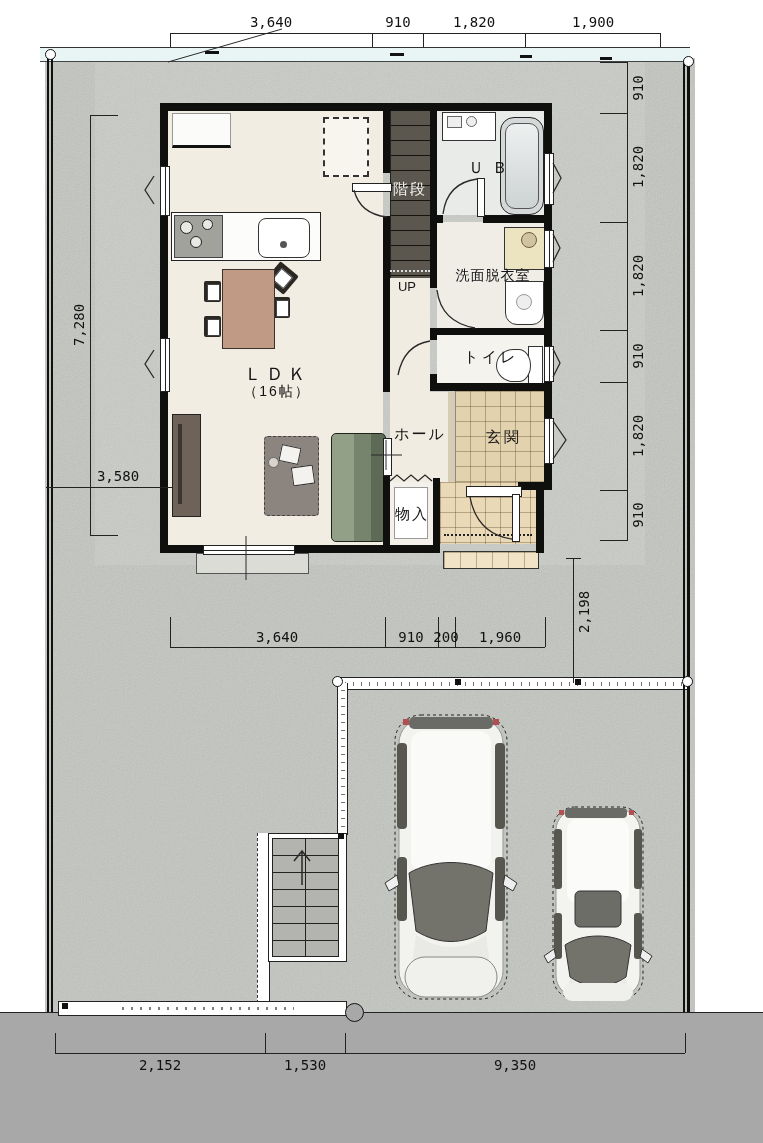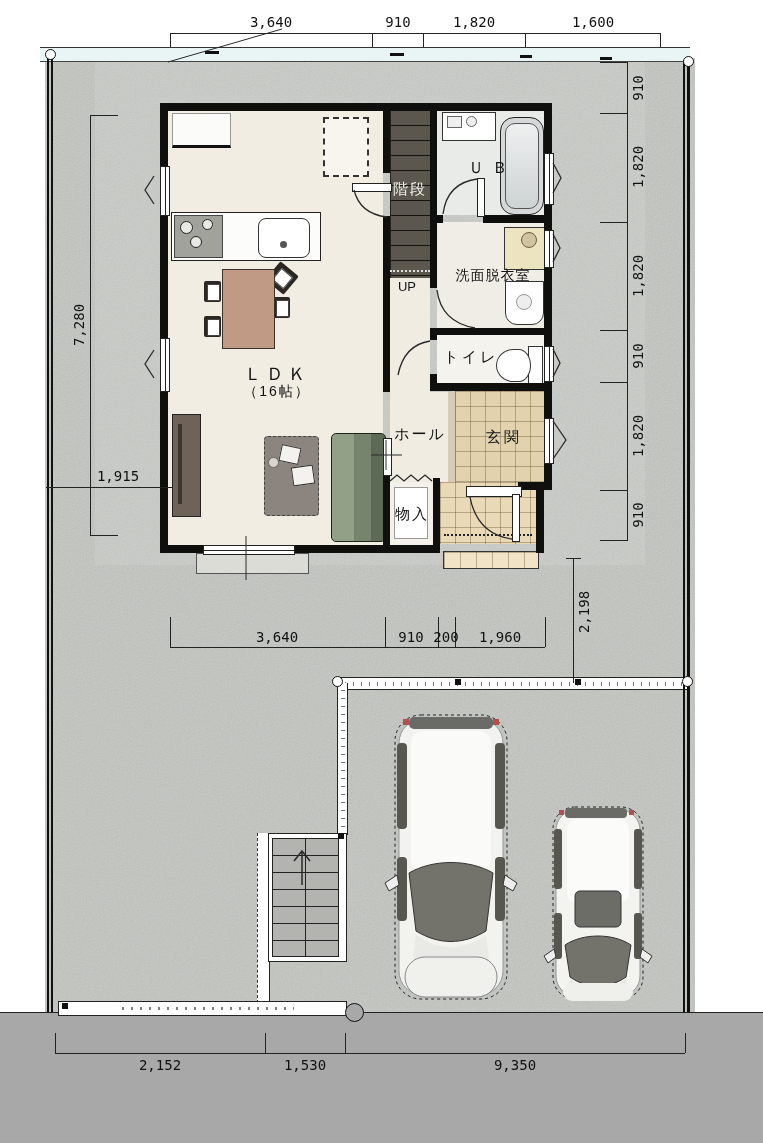--- a/index.html
+++ b/index.html
@@ -219,35 +219,35 @@
     <path d="M11 148 L1 155 L5 162 L13 156 Z" fill="#eee" stroke="#333"></path>
     <path d="M99 148 L109 155 L105 162 L97 156 Z" fill="#eee" stroke="#333"></path>
   </svg>
 
   <div class="jp" style="left:227px;top:362px;width:100px;font-size:18px;letter-spacing:4px;">ＬＤＫ</div>
   <div class="jp" style="left:227px;top:383px;width:100px;font-size:14px;">（16帖）</div>
   <div class="jp" style="left:385px;top:180px;width:50px;color:#f2f2ee;">階段</div>
   <div class="jp" style="left:391px;top:279px;width:32px;font-size:13px;letter-spacing:0;text-align:center;">UP</div>
   <div class="jp" style="left:462px;top:158px;width:60px;font-size:16px;letter-spacing:8px;">ＵＢ</div>
   <div class="jp" style="left:443px;top:267px;width:100px;font-size:14px;letter-spacing:1px;">洗面脱衣室</div>
-  <div class="jp" style="left:431px;top:348px;width:80px;letter-spacing:3px;">トイレ</div>
+  <div class="jp" style="left:451px;top:348px;width:80px;letter-spacing:3px;">トイレ</div>
   <div class="jp" style="left:380px;top:425px;width:80px;letter-spacing:2px;">ホール</div>
   <div class="jp" style="left:469px;top:428px;width:70px;letter-spacing:3px;">玄関</div>
   <div class="jp" style="left:377px;top:505px;width:70px;letter-spacing:2px;">物入</div>
 
   <div class="dline" style="left:170px;top:33px;width:490px;height:1px;"></div>
   <div class="dline" style="left:170px;top:33px;width:1px;height:14px;"></div>
   <div class="dline" style="left:372px;top:33px;width:1px;height:14px;"></div>
   <div class="dline" style="left:423px;top:33px;width:1px;height:14px;"></div>
   <div class="dline" style="left:525px;top:33px;width:1px;height:14px;"></div>
   <div class="dline" style="left:660px;top:33px;width:1px;height:14px;"></div>
   <div class="dim" style="left:231px;top:14px;width:80px;">3,640</div>
   <div class="dim" style="left:373px;top:14px;width:50px;">910</div>
   <div class="dim" style="left:434px;top:14px;width:80px;">1,820</div>
-  <div class="dim" style="left:553px;top:14px;width:80px;">1,600</div>
+  <div class="dim" style="left:553px;top:14px;width:80px;">1,900</div>
 
   <div class="dline" style="left:627px;top:62px;width:1px;height:478px;"></div>
   <div class="dline" style="left:600px;top:62px;width:28px;height:1px;"></div>
   <div class="dline" style="left:600px;top:113px;width:28px;height:1px;"></div>
   <div class="dline" style="left:600px;top:222px;width:28px;height:1px;"></div>
   <div class="dline" style="left:600px;top:330px;width:28px;height:1px;"></div>
   <div class="dline" style="left:600px;top:382px;width:28px;height:1px;"></div>
   <div class="dline" style="left:600px;top:490px;width:28px;height:1px;"></div>
   <div class="dline" style="left:600px;top:540px;width:28px;height:1px;"></div>
   <div class="dim v" style="left:598px;top:80px;width:80px;">910</div>
@@ -255,21 +255,21 @@
   <div class="dim v" style="left:598px;top:268px;width:80px;">1,820</div>
   <div class="dim v" style="left:598px;top:348px;width:80px;">910</div>
   <div class="dim v" style="left:598px;top:428px;width:80px;">1,820</div>
   <div class="dim v" style="left:598px;top:507px;width:80px;">910</div>
 
   <div class="dline" style="left:90px;top:115px;width:1px;height:420px;"></div>
   <div class="dline" style="left:90px;top:115px;width:28px;height:1px;"></div>
   <div class="dline" style="left:90px;top:535px;width:28px;height:1px;"></div>
   <div class="dim v" style="left:39px;top:317px;width:80px;">7,280</div>
   <div class="dline" style="left:46px;top:487px;width:126px;height:1px;"></div>
-  <div class="dim" style="left:88px;top:468px;width:60px;">1,915</div>
+  <div class="dim" style="left:88px;top:468px;width:60px;">3,580</div>
 
   <div class="dline" style="left:170px;top:647px;width:375px;height:1px;"></div>
   <div class="dline" style="left:170px;top:617px;width:1px;height:30px;"></div>
   <div class="dline" style="left:385px;top:617px;width:1px;height:30px;"></div>
   <div class="dline" style="left:438px;top:617px;width:1px;height:30px;"></div>
   <div class="dline" style="left:455px;top:617px;width:1px;height:30px;"></div>
   <div class="dline" style="left:545px;top:617px;width:1px;height:30px;"></div>
   <div class="dim" style="left:237px;top:629px;width:80px;">3,640</div>
   <div class="dim" style="left:386px;top:629px;width:50px;">910</div>
   <div class="dim" style="left:421px;top:629px;width:50px;">200</div>

